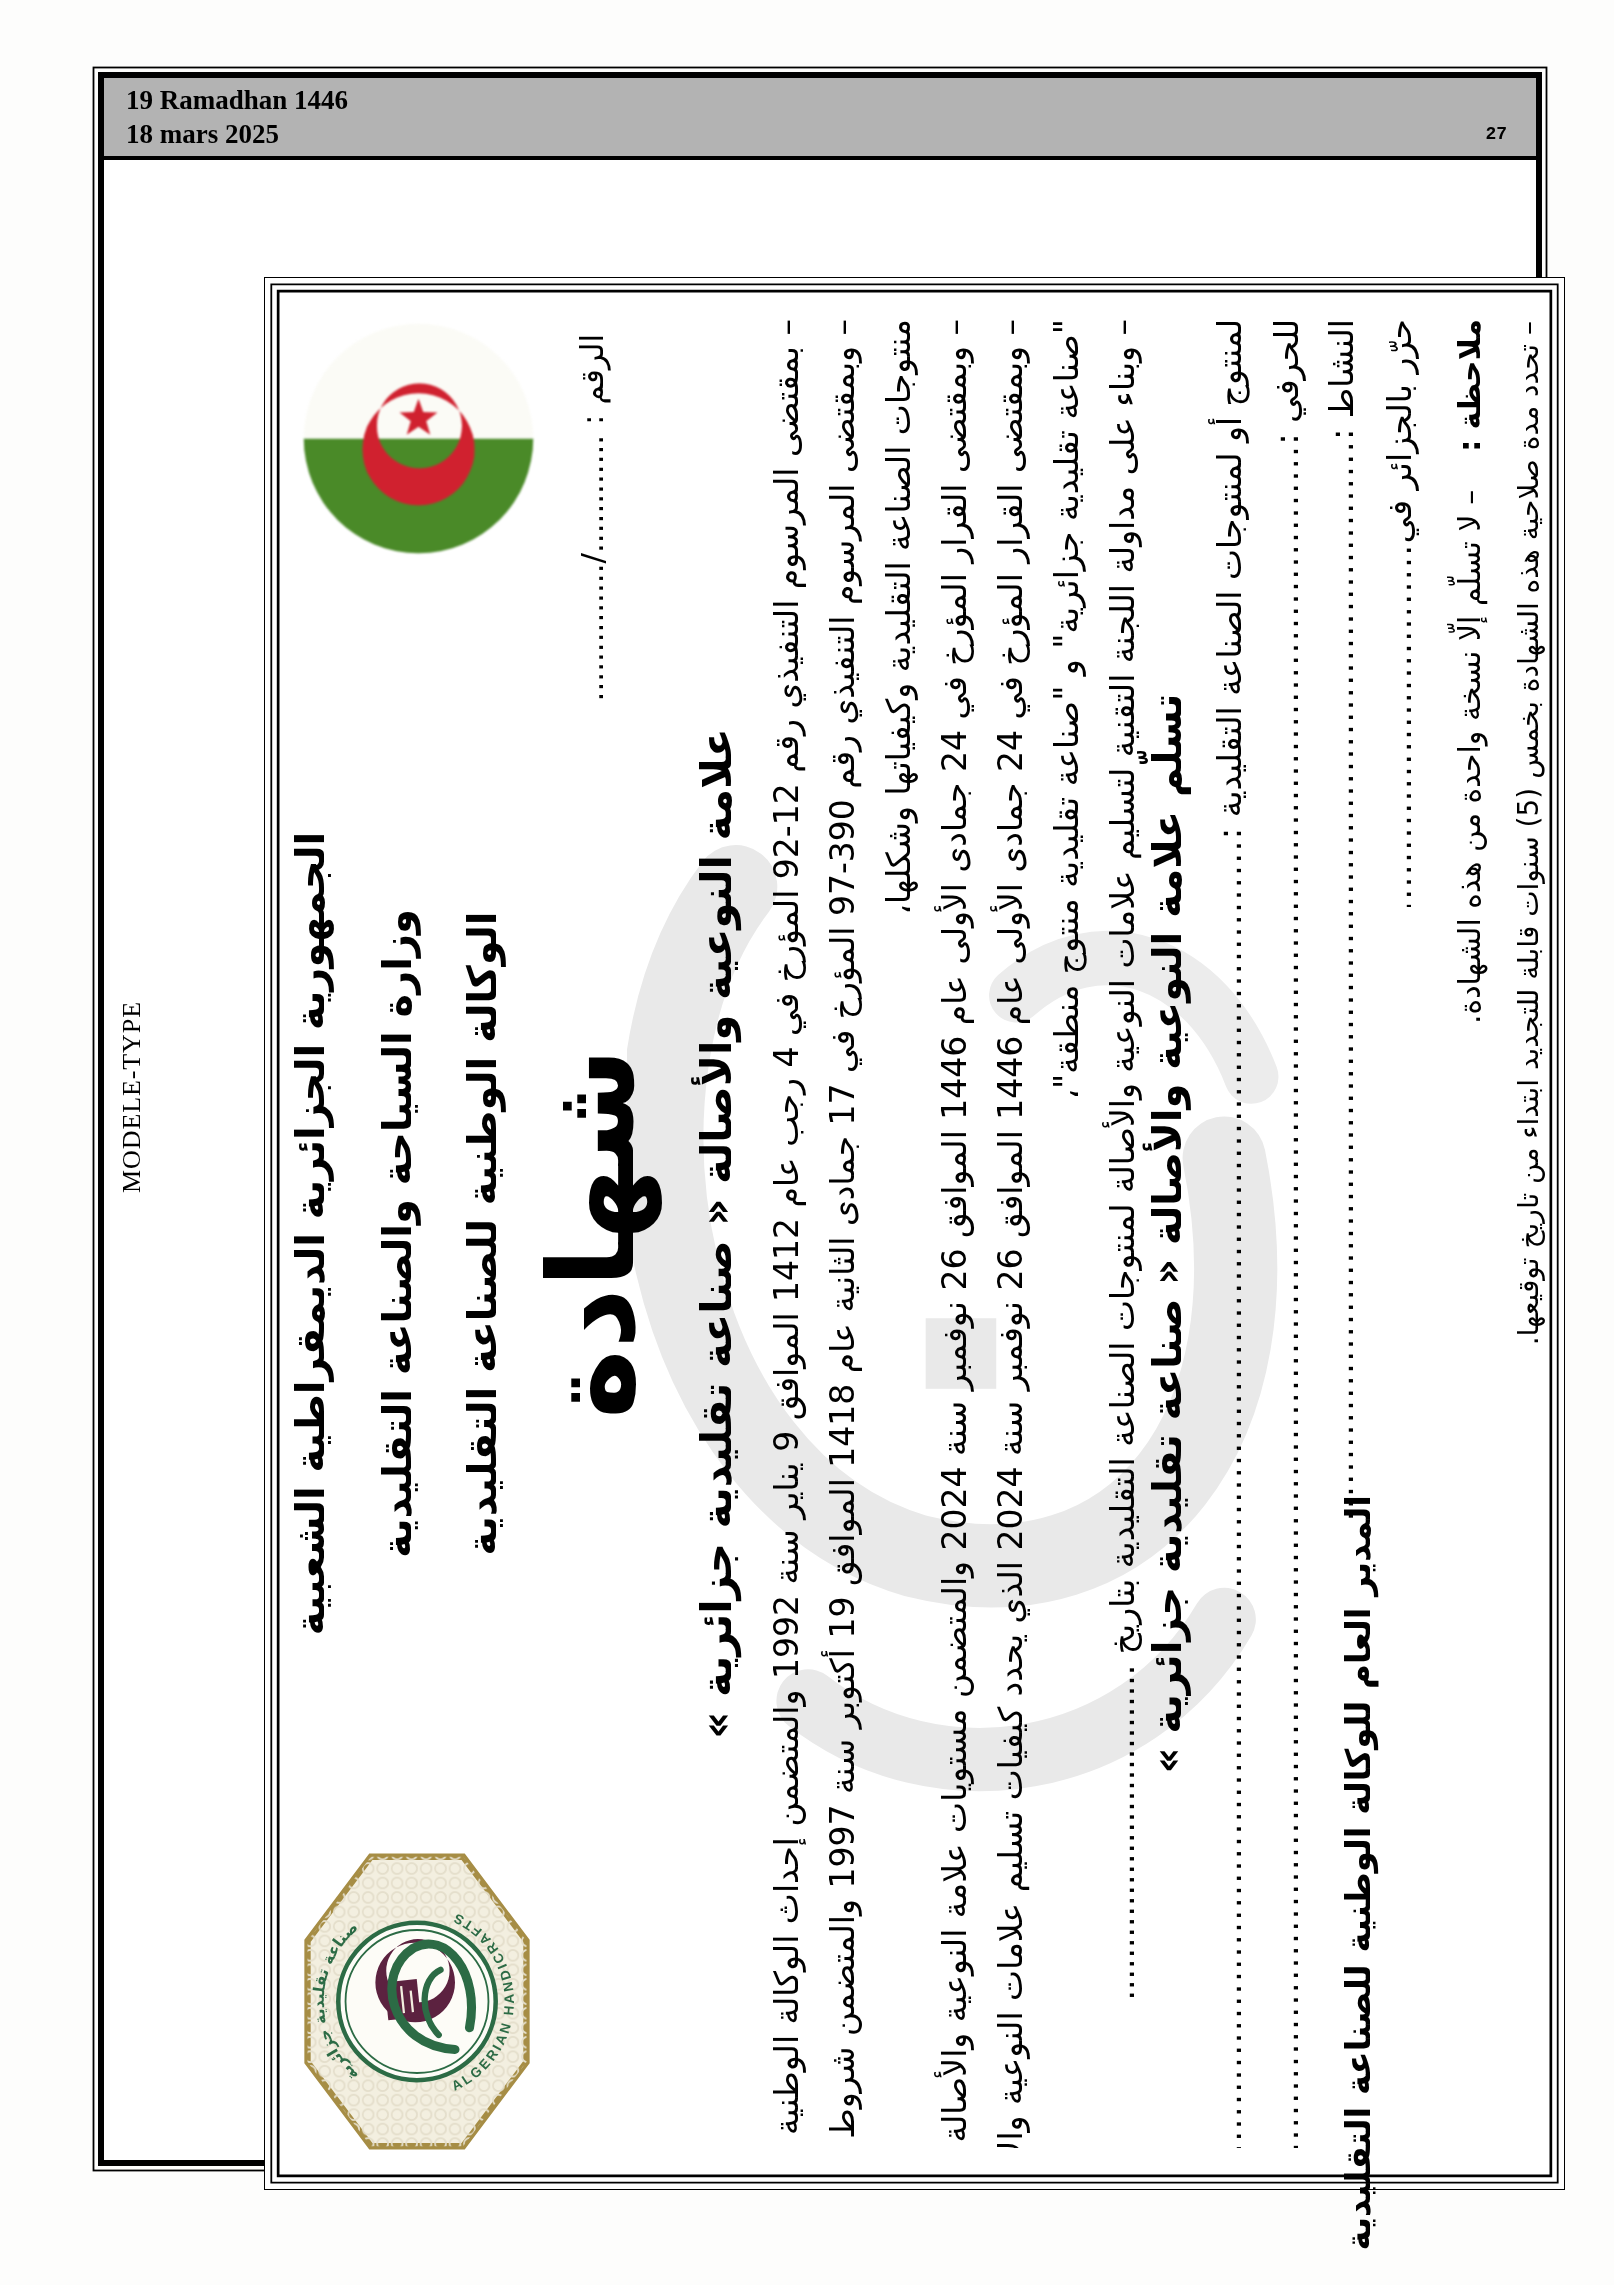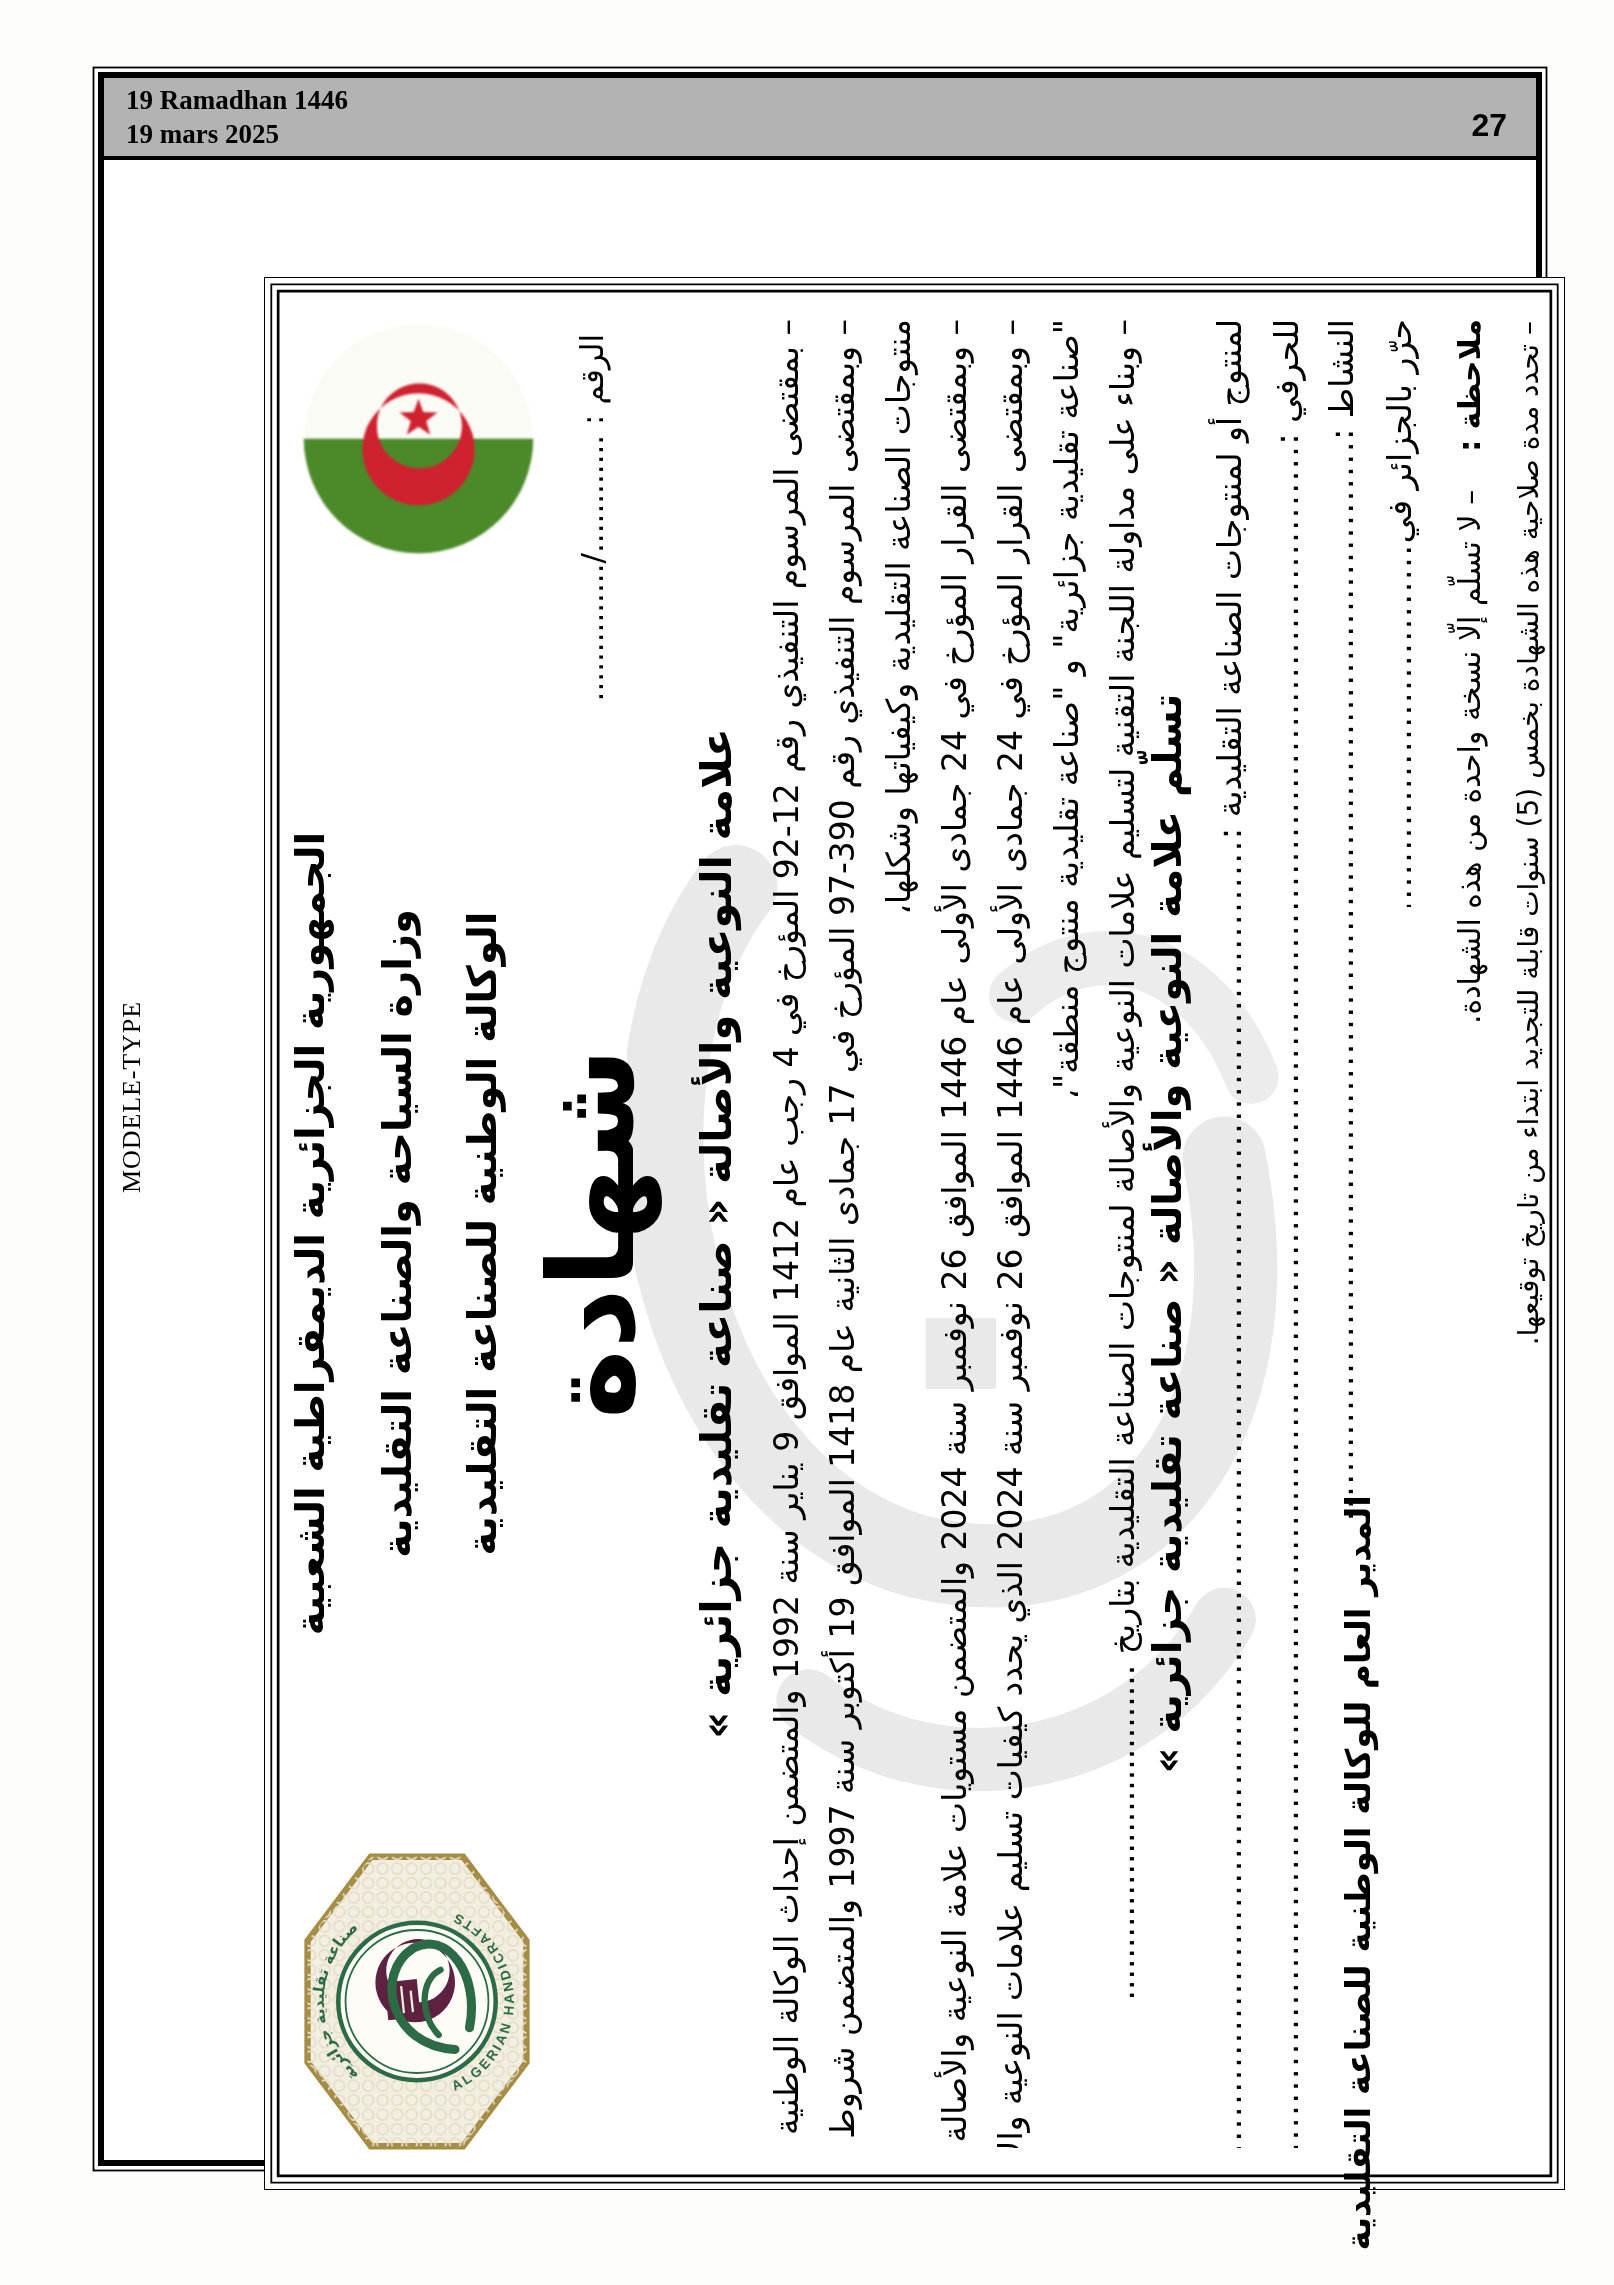--- a/index.html
+++ b/index.html
@@ -25,21 +25,21 @@
     font-family:"Liberation Serif",serif;font-weight:bold;
     font-size:27px;line-height:34px;white-space:pre-line;
   }
   .jo-title{
     position:absolute;left:0;right:0;bottom:11.8px;text-align:center;
     font-family:"Liberation Serif",serif;font-weight:bold;font-size:28px;
     letter-spacing:0.5px;
   }
   .page-num{
     position:absolute;right:29px;bottom:11.8px;
-    font-family:Liberation Sans, sans-serif;font-weight:bold;font-size:32px;
+    font-family:Liberation Mono, monospace;font-weight:bold;font-size:18px;
   }
   
   .margin-label{
     position:absolute;left:132px;top:1097px;
     transform:translate(-50%,-50%) rotate(-90deg);
     font-family:"Liberation Serif",serif;font-size:26px;letter-spacing:0.9px;
     white-space:nowrap;
   }
   
   .cert-slot{position:absolute;left:160px;top:201px;width:1299px;height:1911px;}
@@ -73,21 +73,21 @@
   .notes{position:absolute;right:41px;top:1187px;font-size:30px;white-space:nowrap;text-align:right;}
   .notes .nlabel{font-weight:bold;margin-left:38px;}
   .note2{position:absolute;right:43px;top:1247px;font-size:28px;white-space:nowrap;text-align:right;}
 </style>
 </head>
 <body>
 
 <div class="page-frame">
 
   <div class="header-band">
-    <div class="dates"><span>19 Ramadhan 1446</span><br><span>19 mars 2025</span></div>
+    <div class="dates"><span>19 Ramadhan 1446</span><br><span>18 mars 2025</span></div>
     <div class="page-num">27</div>
   </div>
 
   <div class="cert-slot">
     <div class="cert" dir="rtl" lang="ar">
 
       <svg class="watermark" viewBox="0 0 1300 800">
         <path d="M1140,120 C930,-40 480,40 400,320 C340,560 540,720 840,660" fill="none" stroke="#e9e9e9" stroke-width="92" stroke-linecap="round"></path>
         <path d="M240,200 C130,340 160,560 330,660" fill="none" stroke="#e9e9e9" stroke-width="70" stroke-linecap="round"></path>
         <rect x="585" y="330" width="78" height="78" fill="#e9e9e9"></rect>

